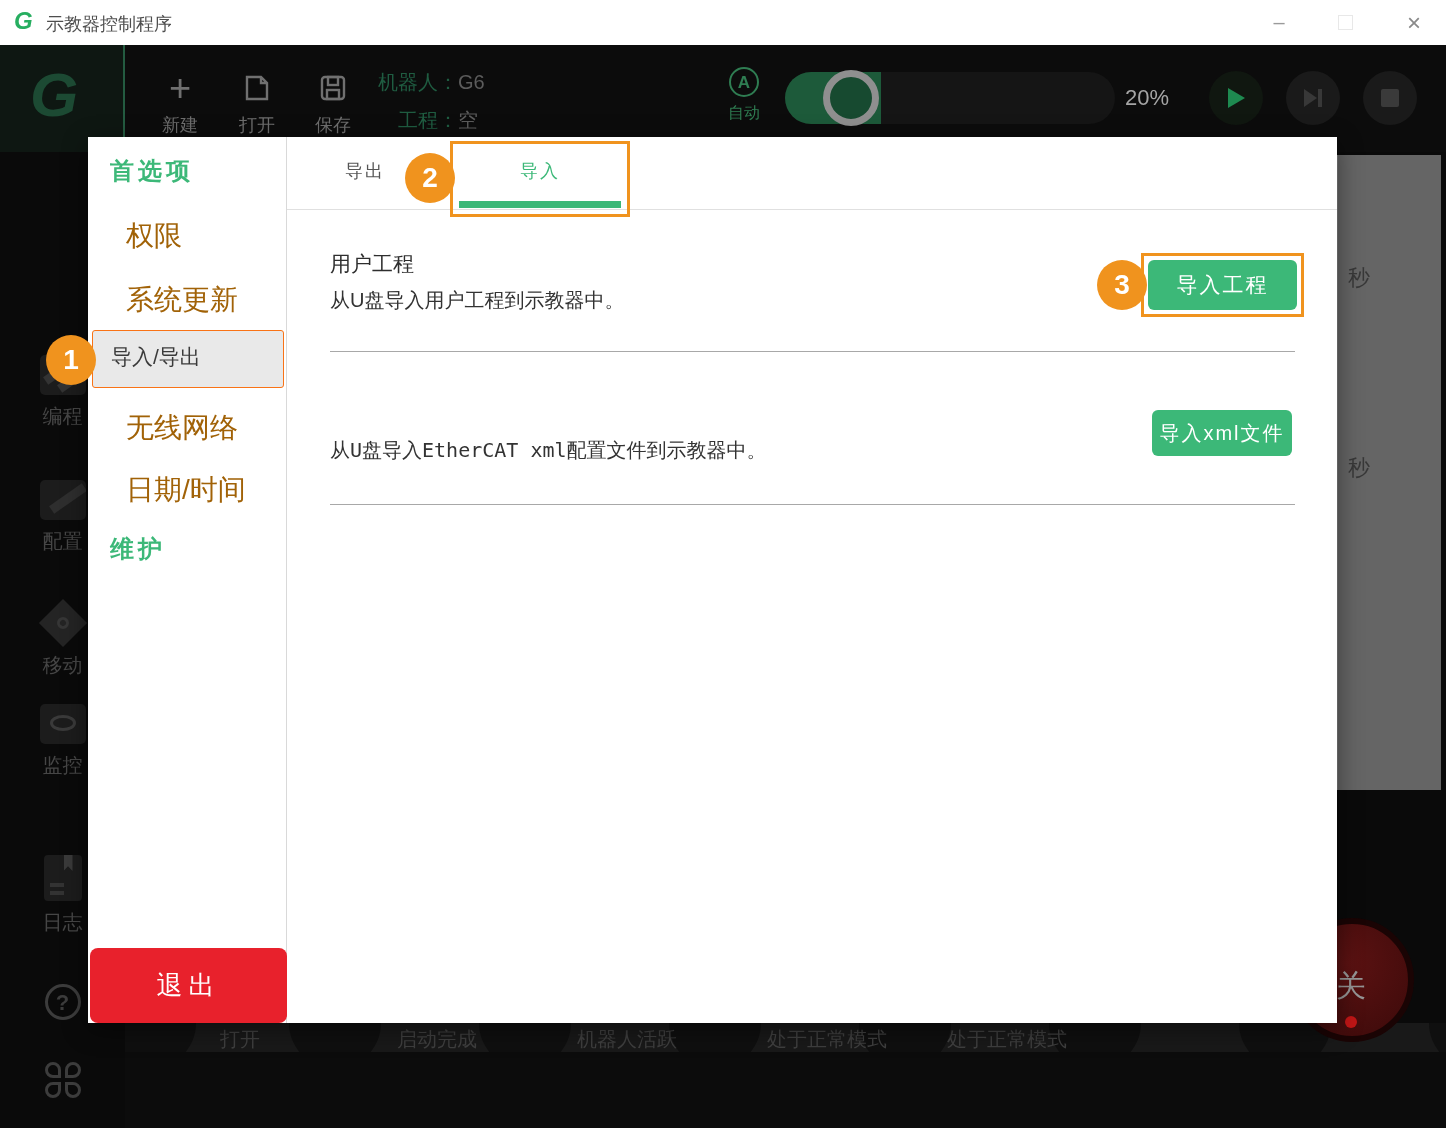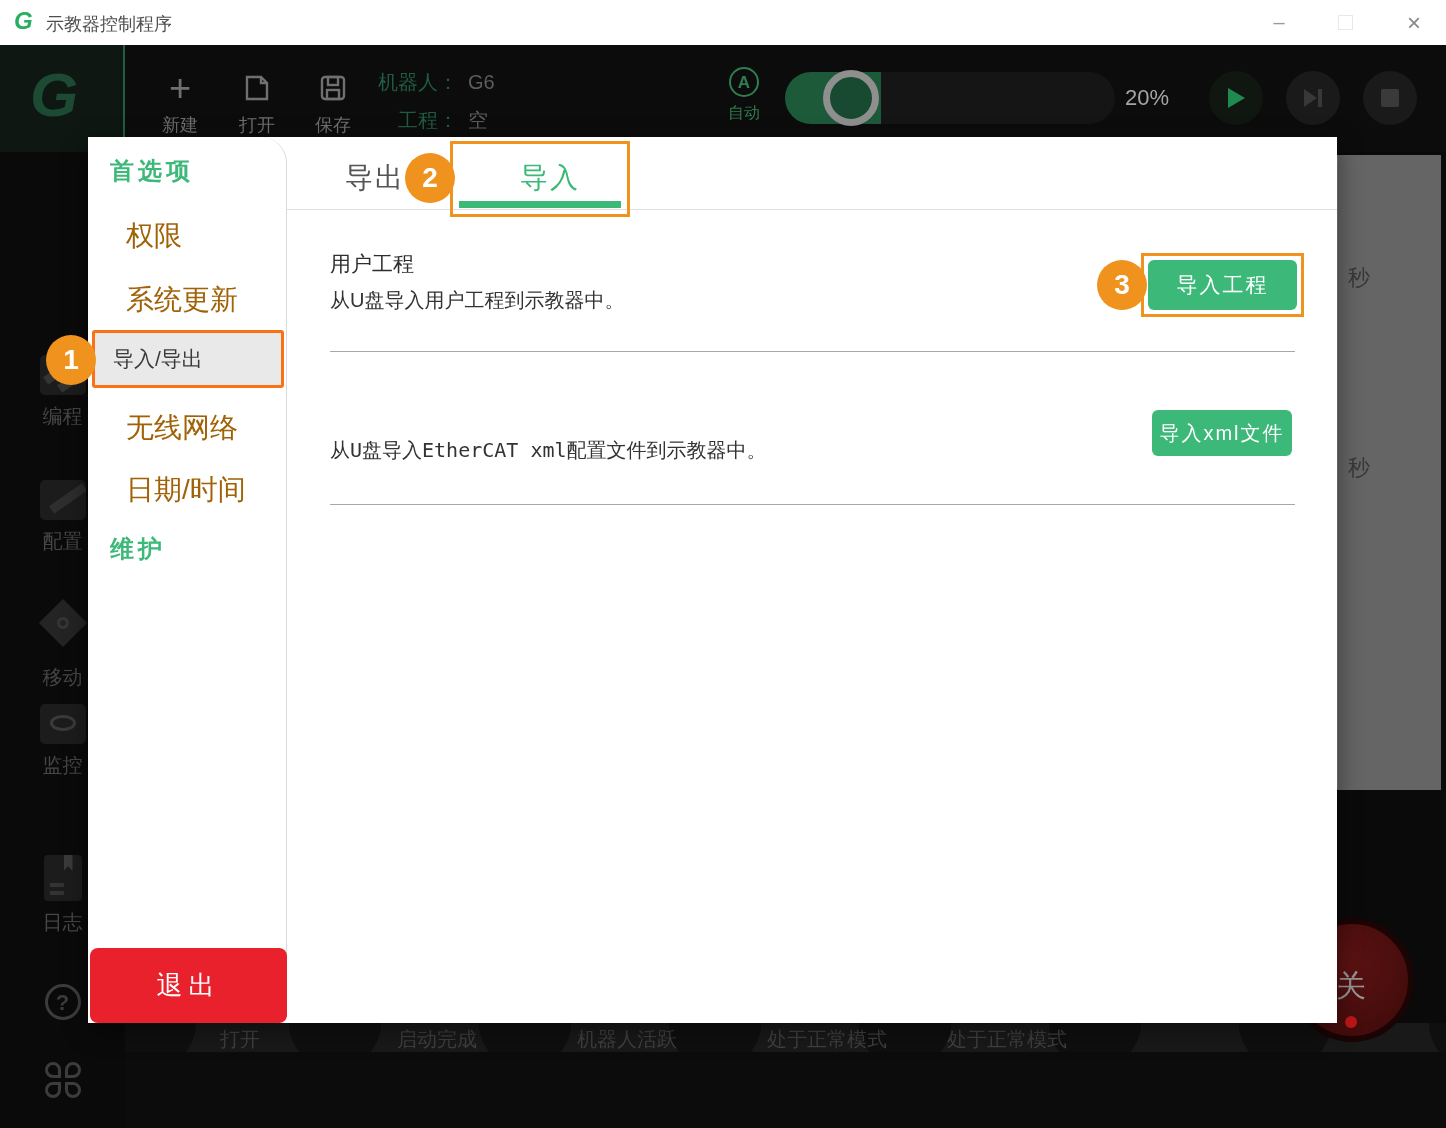--- a/index.html
+++ b/index.html
@@ -19,21 +19,21 @@
   
   .toolbar{position:absolute;left:0;top:45px;width:1446px;height:107px;background:#0c0c0c;z-index:1;}
   .logo-cell{position:absolute;left:0;top:0;width:125px;height:107px;background:#0e1712;border-right:2px solid #245c41;}
   .logo-big{position:absolute;left:30px;top:14px;font-size:62px;font-weight:900;font-style:italic;color:#1c4a33;letter-spacing:-4px;}
   .tool-item{position:absolute;top:24px;width:70px;text-align:center;}
   .tool-icon{height:38px;display:flex;align-items:center;justify-content:center;color:#707070;}
   .tool-label{margin-top:6px;font-size:18px;color:#6e6e6e;}
   .plus-glyph{font-size:38px;font-weight:300;line-height:30px;}
   .hdr-kv{position:absolute;font-size:20px;white-space:nowrap;}
   .hdr-k{color:#1f5c41;}
-  .hdr-v{color:#5c5c5c;margin-left:10px;}
+  .hdr-v{color:#5c5c5c;}
   .auto-wrap{position:absolute;left:722px;top:22px;width:44px;text-align:center;}
   .auto-circle{width:30px;height:30px;margin:0 auto;border:2px solid #2f7d52;border-radius:50%;color:#2f7d52;font-size:17px;line-height:27px;font-weight:bold;}
   .auto-label{margin-top:6px;font-size:16px;color:#2f7d52;}
   .slider-track{position:absolute;left:785px;top:27px;width:330px;height:52px;border-radius:26px;background:#151515;}
   .slider-fill{position:absolute;left:0;top:0;width:96px;height:52px;border-radius:26px 0 0 26px;background:#1d5a3a;}
   .slider-knob{position:absolute;left:38px;top:-2px;width:56px;height:56px;border-radius:50%;border:7px solid #8f8f8f;background:#174a30;}
   .speed-text{position:absolute;left:1125px;top:40px;font-size:22px;color:#a5a5a5;}
   .circ-btn{position:absolute;top:26px;width:54px;height:54px;border-radius:50%;display:flex;align-items:center;justify-content:center;}
   .btn-play{left:1209px;background:#101710;}
   .btn-skip{left:1286px;background:#1a1a1a;}
@@ -69,29 +69,29 @@
   .power-dot{position:absolute;left:49px;top:92px;width:12px;height:12px;border-radius:50%;background:#c01616;}
 
   
   .statusbar{position:absolute;left:125px;top:1023px;width:1321px;height:29px;background:#191919;overflow:hidden;z-index:2;}
   .bump{position:absolute;top:-46px;width:92px;height:92px;border-radius:50%;background:#0f0f0f;}
   .status-text{position:absolute;top:3px;font-size:20px;color:#3f3f3f;white-space:nowrap;}
   .bottomband{position:absolute;left:125px;top:1052px;width:1321px;height:76px;background:#0c0c0c;z-index:2;}
 
   
   .dialog{position:absolute;left:88px;top:137px;width:1249px;height:886px;background:#ffffff;z-index:10;box-shadow:0 6px 24px rgba(0,0,0,0.45);}
-  .dlg-menu{position:absolute;left:0;top:0;width:199px;height:886px;border-right:1px solid #d9d9d9;border-radius:26px;}
+  .dlg-menu{position:absolute;left:0;top:0;width:199px;height:886px;border-right:1px solid #d9d9d9;}
   .menu-section{position:absolute;left:22px;font-size:24px;font-weight:bold;color:#3CB878;letter-spacing:4px;}
   .menu-item{position:absolute;left:38px;font-size:28px;color:#a16207;}
-  .menu-highlight{position:absolute;left:4px;top:193px;width:192px;height:58px;background:#e9e9e9;border:3px solid #f97316;border-radius:3px;line-height:52px;padding-left:18px;font-size:21px;color:#3a3a3a;}
+  .menu-highlight{position:absolute;left:4px;top:193px;width:192px;height:58px;background:#e9e9e9;border:1px solid #f97316;border-radius:3px;line-height:52px;padding-left:18px;font-size:21px;color:#3a3a3a;}
   .exit-btn{position:absolute;left:2px;top:811px;width:197px;height:75px;background:#E8212C;border-radius:8px;color:#fff;font-size:26px;letter-spacing:6px;display:flex;align-items:center;justify-content:center;}
 
   .dlg-content{position:absolute;left:199px;top:0;width:1050px;height:886px;}
   .tabbar{position:absolute;left:0;top:0;width:1050px;height:73px;border-bottom:1px solid #e0e0e0;}
-  .tab{position:absolute;top:22px;font-size:28px;letter-spacing:2px;}
+  .tab{position:absolute;top:22px;font-size:18px;letter-spacing:2px;}
   .tab-export{left:58px;color:#555;}
   .tab-import{left:233px;color:#3CB878;}
   .tab-import-box{position:absolute;left:163px;top:4px;width:180px;height:76px;border:3px solid #F0931E;}
   .tab-underline{position:absolute;left:6px;bottom:6px;width:162px;height:7px;background:#3CB878;}
 
   .sect-title{position:absolute;left:43px;font-size:21px;color:#2e2e2e;}
   .sect-desc{position:absolute;left:43px;font-size:20px;color:#333;}
   .mono{font-family:"DejaVu Sans Mono","Liberation Mono",monospace;}
   .green-btn{position:absolute;background:#3CB878;border-radius:6px;color:#fff;display:flex;align-items:center;justify-content:center;letter-spacing:2px;}
   .btn-import-proj{left:861px;top:123px;width:149px;height:50px;font-size:21px;}
@@ -192,21 +192,21 @@
     <div class="side-item" style="top:328px">
       <div class="icon-box">
         <span class="stripe" style="left:8px;top:14px;background:#2e2e2e"></span>
       </div>
       <div class="side-label">配置</div>
     </div>
     <div class="side-item" style="top:450px">
       <div class="diamond">
           <i></i>
         </div>
-      <div class="side-label" style="margin-top:24px">移动</div>
+      <div class="side-label" style="margin-top:12px">移动</div>
     </div>
     <div class="side-item" style="top:552px">
       <div class="icon-box">
           <span class="eye"></span>
         </div>
       <div class="side-label">监控</div>
     </div>
     <div class="side-item" style="top:703px">
       <div class="doc-icon">
         <span class="doc-tab"></span>

